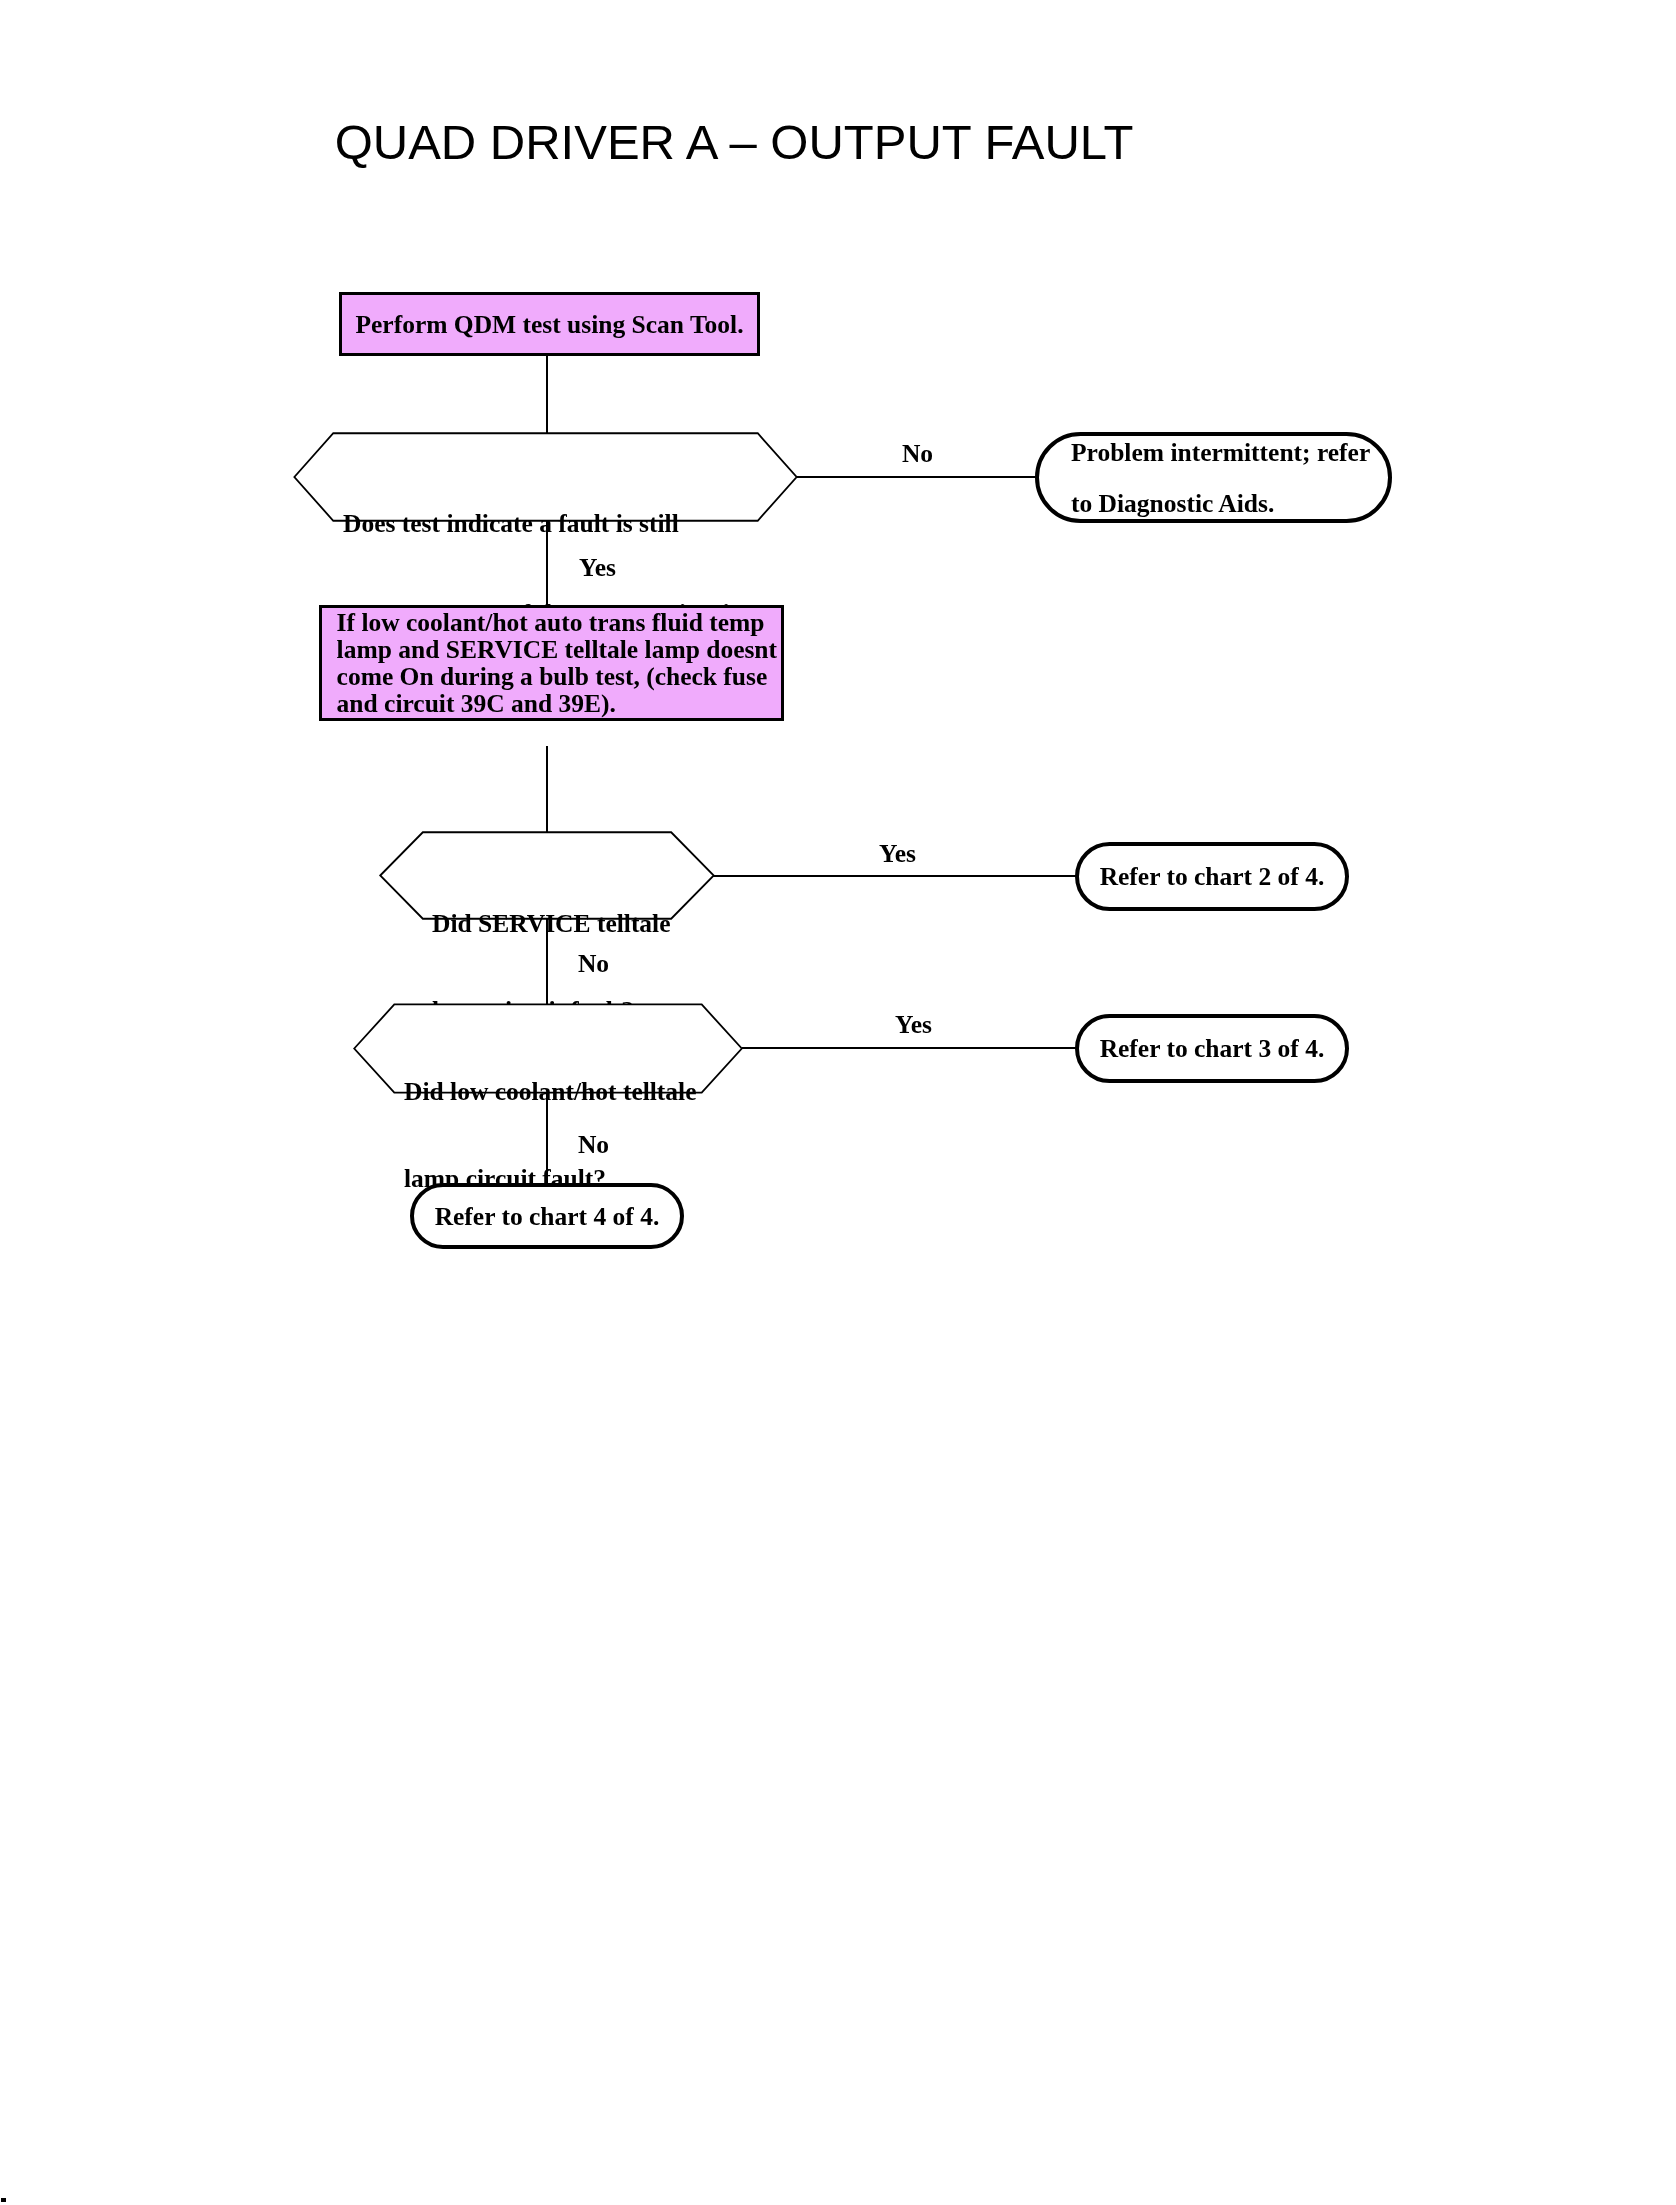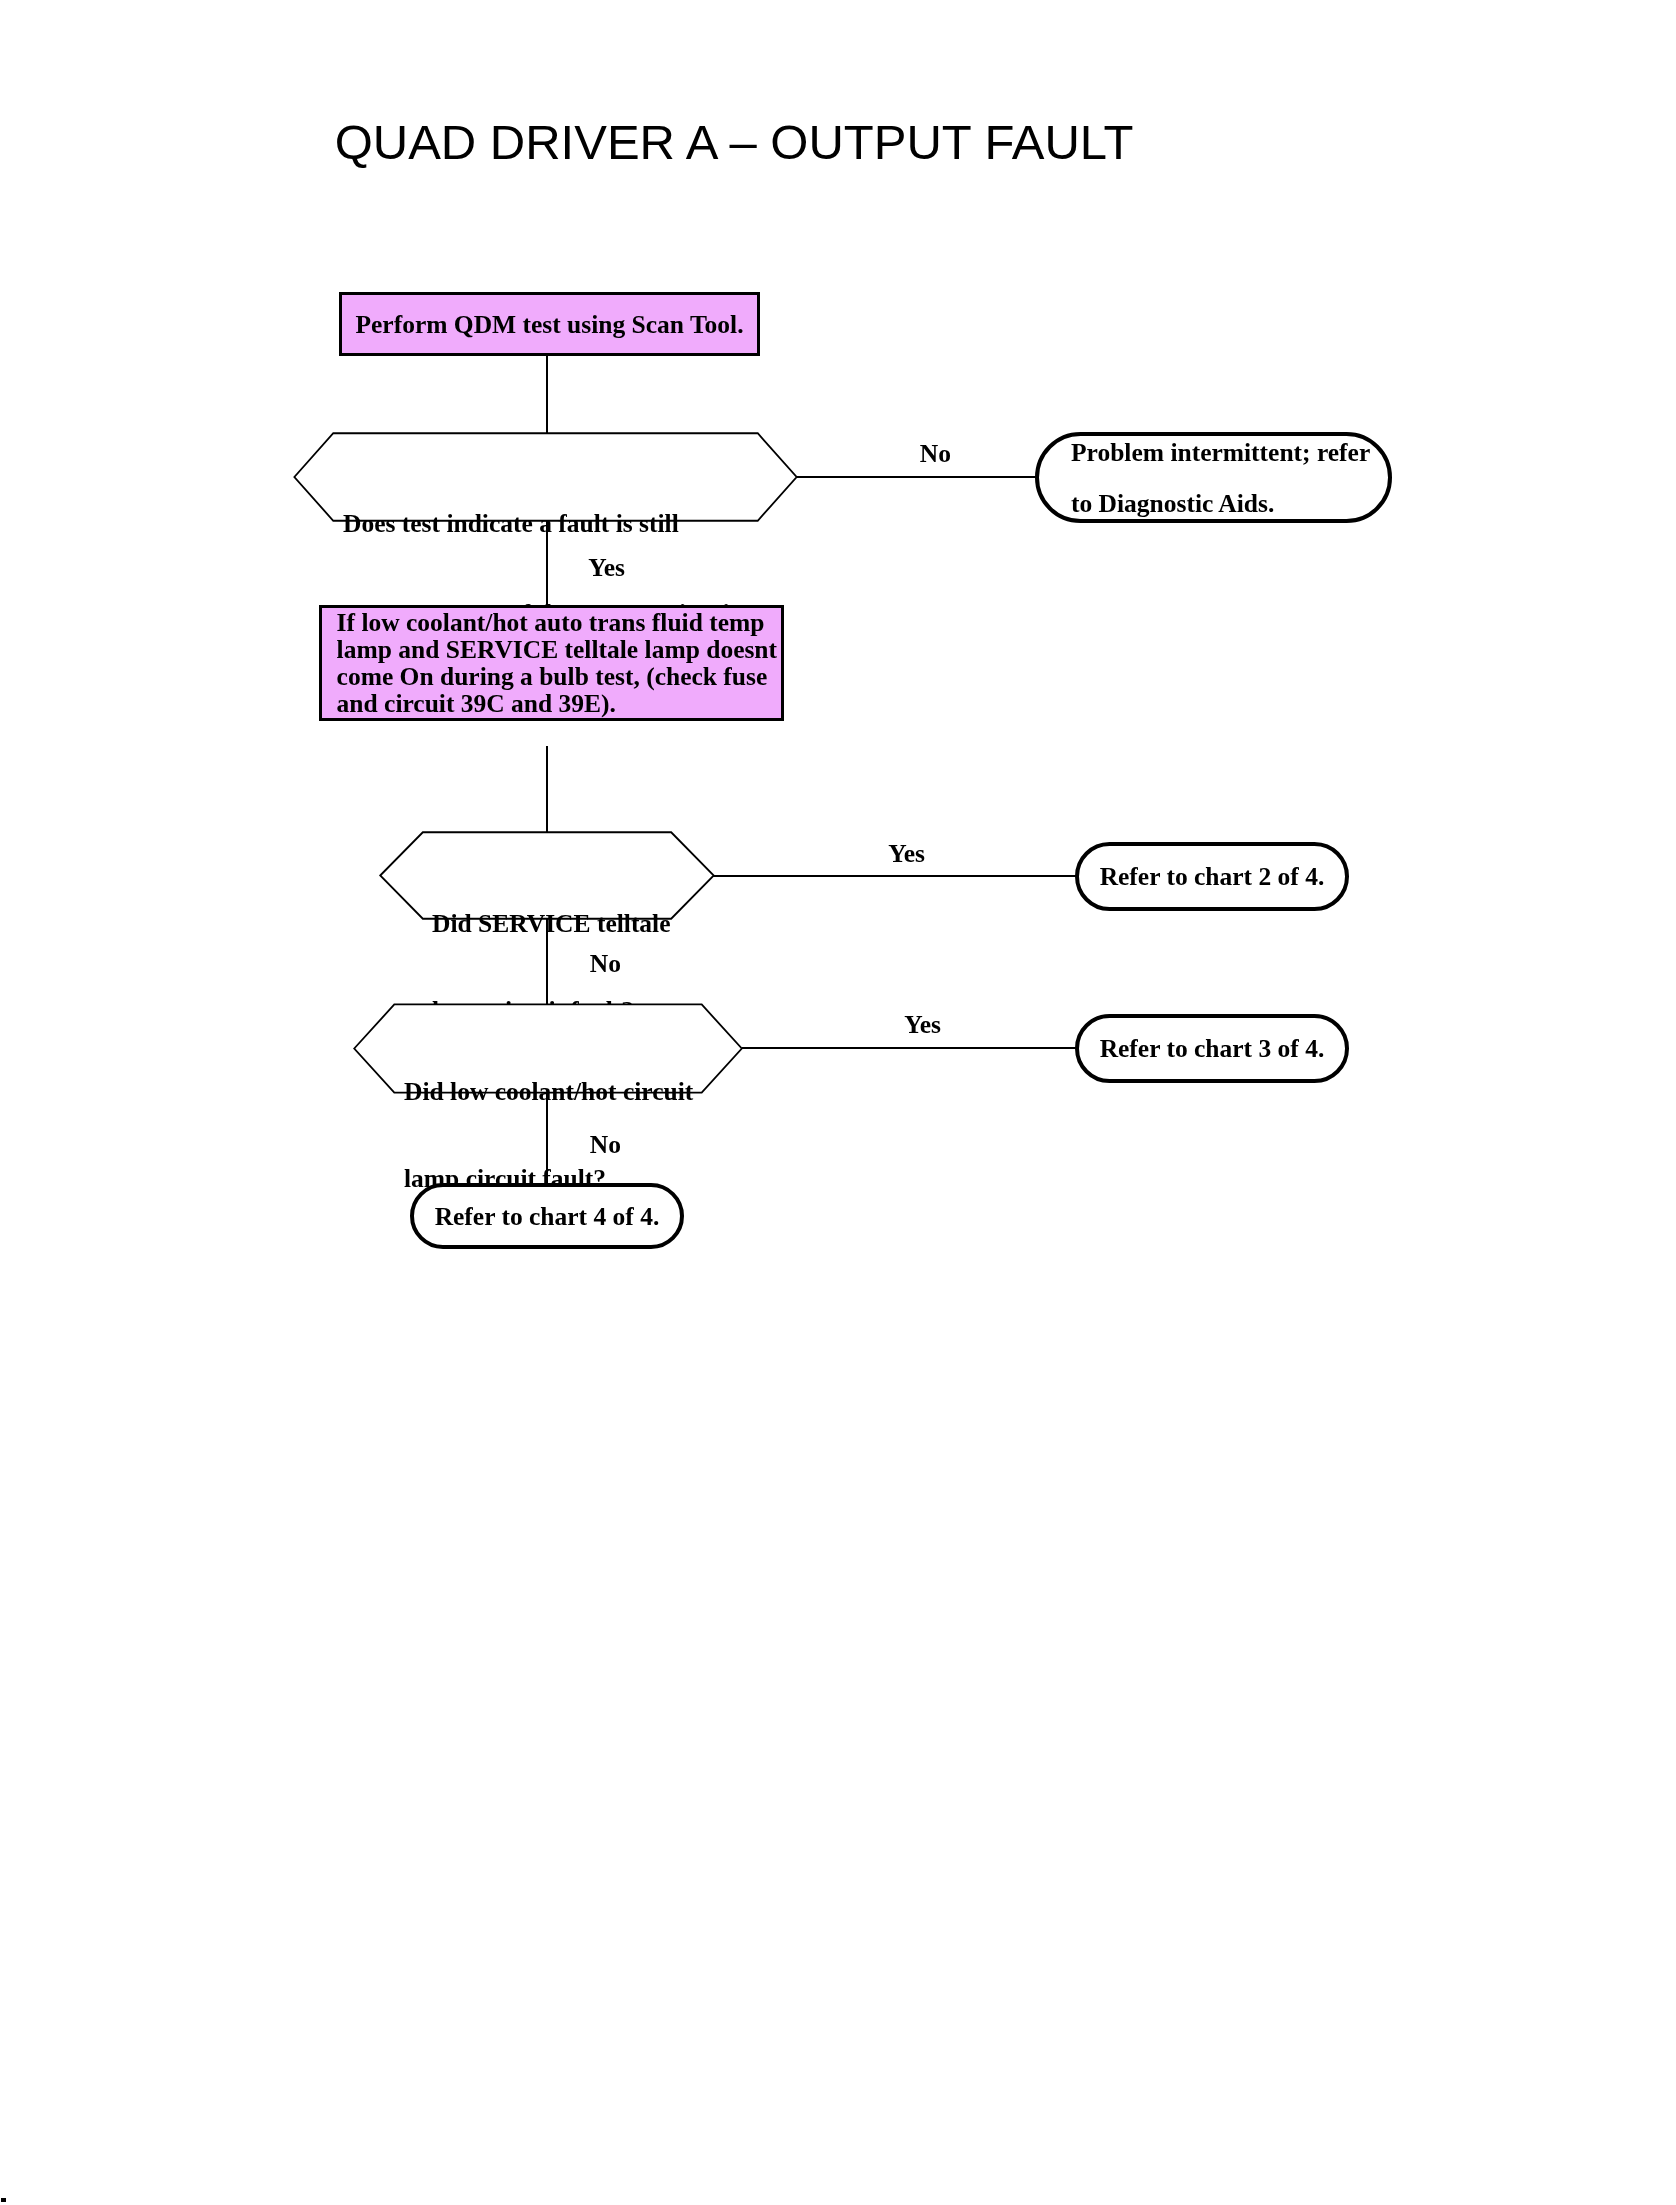--- a/index.html
+++ b/index.html
@@ -20,21 +20,21 @@
   .rect.center .line{text-align:center;}
   
   .stadium{position:absolute;border:4.3px solid #000;background:#fff;box-sizing:border-box;
            display:flex;flex-direction:column;justify-content:center;}
   .stadium .line{font-size:25.5px;font-weight:700;line-height:29px;white-space:pre;}
   .stadium.center .line{text-align:center;}
   
   .conn{position:absolute;background:#000;}
   
   .branch-label{position:absolute;font-size:25.5px;font-weight:700;line-height:29px;
-                text-align:right;white-space:pre;}
+                text-align:center;white-space:pre;}
   
   .hex{position:absolute;}
   
   .artifact{position:absolute;background:#000;}
 </style>
 </head>
 <body>
 
 <div id="page">
 
@@ -91,21 +91,21 @@
     <div class="line">Refer to chart 2 of 4.</div>
   </div>
 
   <div class="branch-label" style="left:566px;top:949px;width:55px;">No</div>
   <div class="conn" style="left:546px;top:918px;width:1.8px;height:86px;"></div>
 
   <svg class="hex" style="left:353px;top:1003px;" width="390" height="91" viewBox="0 0 642 149">
     <polygon points="2,74.5 68,2 574,2 640,74.5 574,147 68,147" fill="#ffffff" stroke="#000000" stroke-width="3"></polygon>
   </svg>
   <div class="node-text" style="left:404px;top:1019px;line-height:29px;">
-    <span>Did low coolant/hot circuit</span>
+    <span>Did low coolant/hot telltale</span>
     <span>lamp circuit fault?</span>
   </div>
 
   <div class="branch-label" style="left:886px;top:1010px;width:55px;">Yes</div>
   <div class="conn" style="left:742px;top:1047px;width:335px;height:1.8px;"></div>
 
   <div class="stadium center" style="left:1075px;top:1014px;width:274px;height:69px;border-radius:35px;">
     <div class="line">Refer to chart 3 of 4.</div>
   </div>
 

